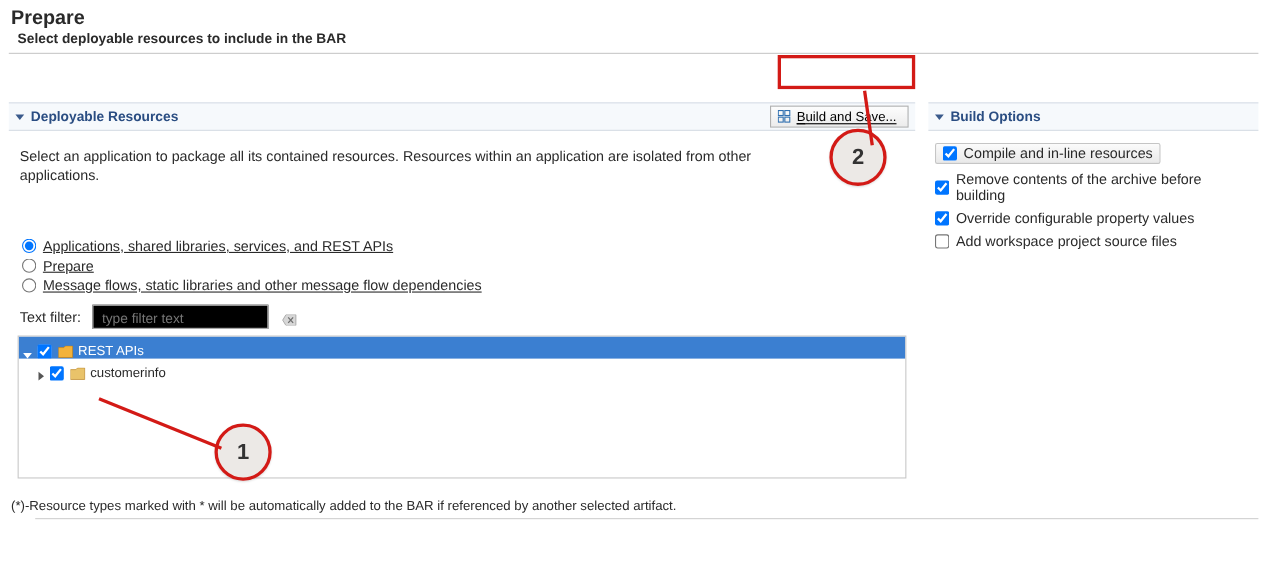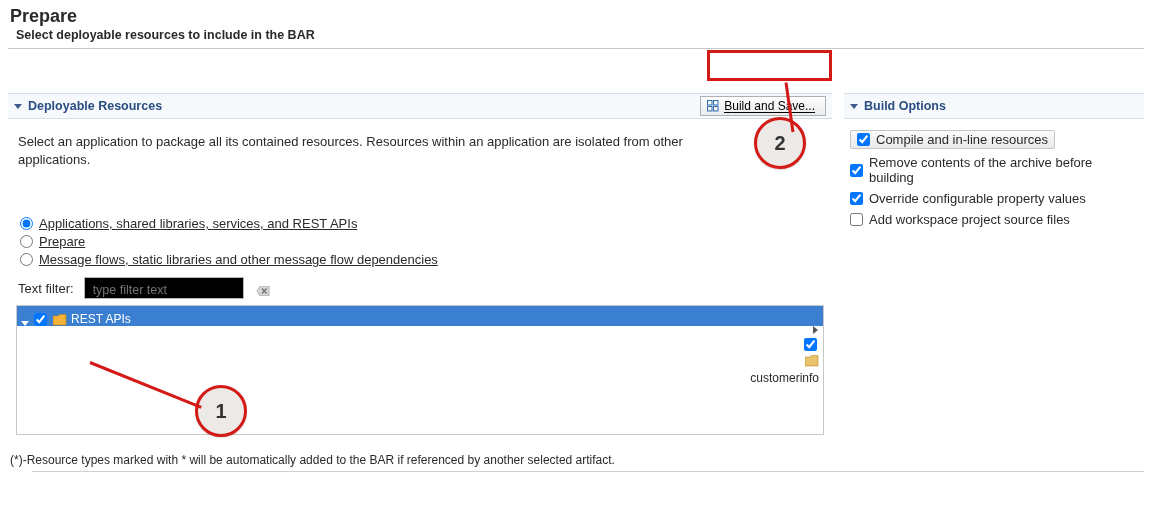--- a/index.html
+++ b/index.html
@@ -144,21 +144,21 @@
     .tw-open { border-left: 4px solid transparent; border-right: 4px solid transparent; border-top: 5px solid #333; }
     .tree-row.sel .tw-open { border-top-color: #fff; }
     .tw-closed { border-top: 4px solid transparent; border-bottom: 4px solid transparent; border-left: 5px solid #555; }
     .tree-chk {
       width: 13px; height: 13px; margin: 0 2px 0 0;
     }
     .node-icon {
       width: 14px; height: 12px; display: inline-block;
     }
     .node-label { font-size: 12px; }
-    .tree-row.child { padding-left: 18px; flex-direction: column; }
+    .tree-row.child { padding-left: 18px; }
     .right-body { padding: 8px 4px 0 6px; }
     .opt-row { display: flex; align-items: center; gap: 6px; margin: 3px 0 6px 0; }
     .opt-row input { margin: 0; }
     .pill {
       background: linear-gradient(#fbfbfb,#e9e9e9);
       border: 1px solid #c5c5c5;
       padding: 1px 6px; border-radius: 2px;
       display: inline-flex; align-items: center; gap: 6px;
     }
     .footnote { font-size: 12px; margin: 6px 0 0 2px; }

